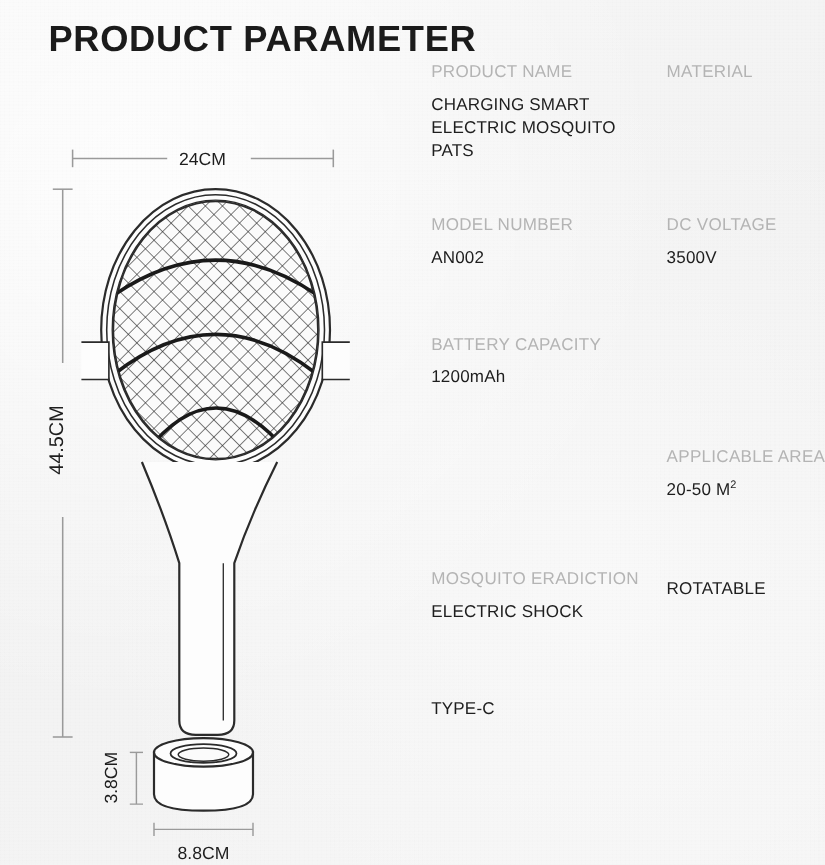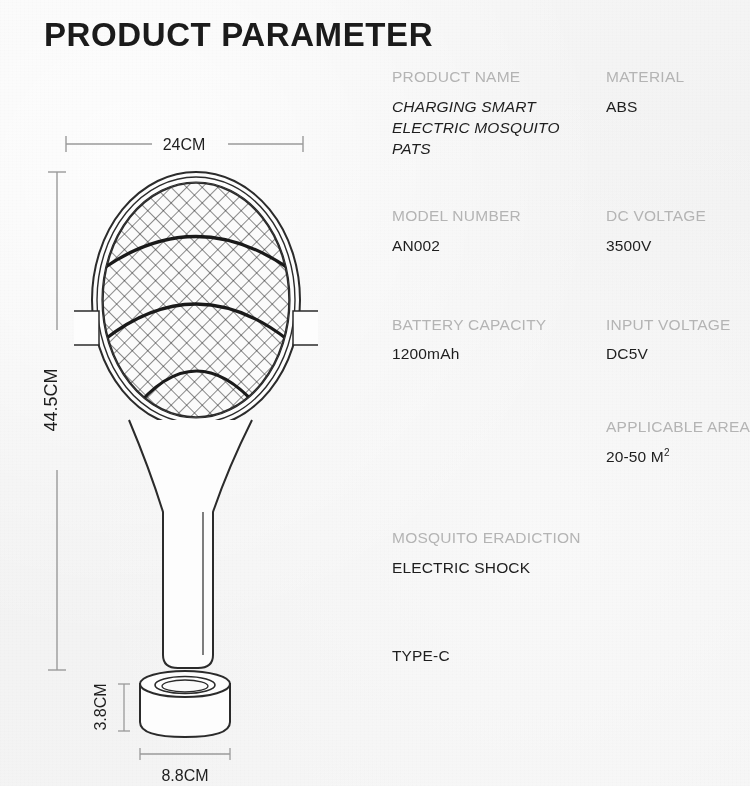--- a/index.html
+++ b/index.html
@@ -52,21 +52,21 @@
     left: 0;
     top: 0;
     width: 380px;
     height: 786px;
   }
 
   
   #specs {
     position: absolute;
     left: 392px;
-    top: 67px;
+    top: 56px;
     width: 358px;
   }
   .spec-row {
     position: relative;
     display: flex;
   }
   .spec-col {
     box-sizing: border-box;
   }
   .spec-col.left  { width: 214px; padding-right: 6px; }
@@ -79,21 +79,21 @@
     line-height: 1.35;
   }
   .spec-value {
     font-size: 15.5px;
     color: #1e1e1e;
     letter-spacing: 0.15px;
     line-height: 1.35;
     margin-top: 9px;
     white-space: nowrap;
   }
-  .spec-value.wrap { white-space: normal; font-style: italic; }
+  .spec-value.wrap { white-space: normal; }
   .spec-value sup {
     font-size: 10px;
     vertical-align: super;
     line-height: 0;
   }
   .spacer-46  { height: 46px; }
   .spacer-58  { height: 58px; }
   .spacer-52  { height: 52px; }
   .spacer-60  { height: 60px; }
 </style>
@@ -196,21 +196,20 @@
 
   <div id="specs">
 
     <div class="spec-row">
       <div class="spec-col left">
         <div class="spec-label">PRODUCT NAME</div>
         <div class="spec-value wrap">CHARGING SMART ELECTRIC MOSQUITO PATS</div>
       </div>
       <div class="spec-col right">
         <div class="spec-label">MATERIAL</div>
-        <div class="spec-value">ABS</div>
       </div>
     </div>
 
     <div class="spacer-46"></div>
 
     <div class="spec-row">
       <div class="spec-col left">
         <div class="spec-label">MODEL NUMBER</div>
         <div class="spec-value">AN002</div>
       </div>
@@ -220,24 +219,20 @@
       </div>
     </div>
 
     <div class="spacer-58"></div>
 
     <div class="spec-row">
       <div class="spec-col left">
         <div class="spec-label">BATTERY CAPACITY</div>
         <div class="spec-value">1200mAh</div>
       </div>
-      <div class="spec-col right">
-        <div class="spec-label">INPUT VOLTAGE</div>
-        <div class="spec-value">DC5V</div>
-      </div>
     </div>
 
     <div class="spacer-52"></div>
 
     <div class="spec-row">
       <div class="spec-col left">
       </div>
       <div class="spec-col right">
         <div class="spec-label">APPLICABLE AREA</div>
         <div class="spec-value"><span>20-50 M</span><sup>2</sup></div>
@@ -245,20 +240,21 @@
     </div>
 
     <div class="spacer-60"></div>
 
     <div class="spec-row">
       <div class="spec-col left">
         <div class="spec-label">MOSQUITO ERADICTION</div>
         <div class="spec-value">ELECTRIC SHOCK</div>
       </div>
       <div class="spec-col right">
+        <div class="spec-value">ROTATABLE</div>
       </div>
     </div>
 
     <div class="spacer-58"></div>
 
     <div class="spec-row">
       <div class="spec-col left">
         <div class="spec-value">TYPE-C</div>
       </div>
       <div class="spec-col right"></div>

